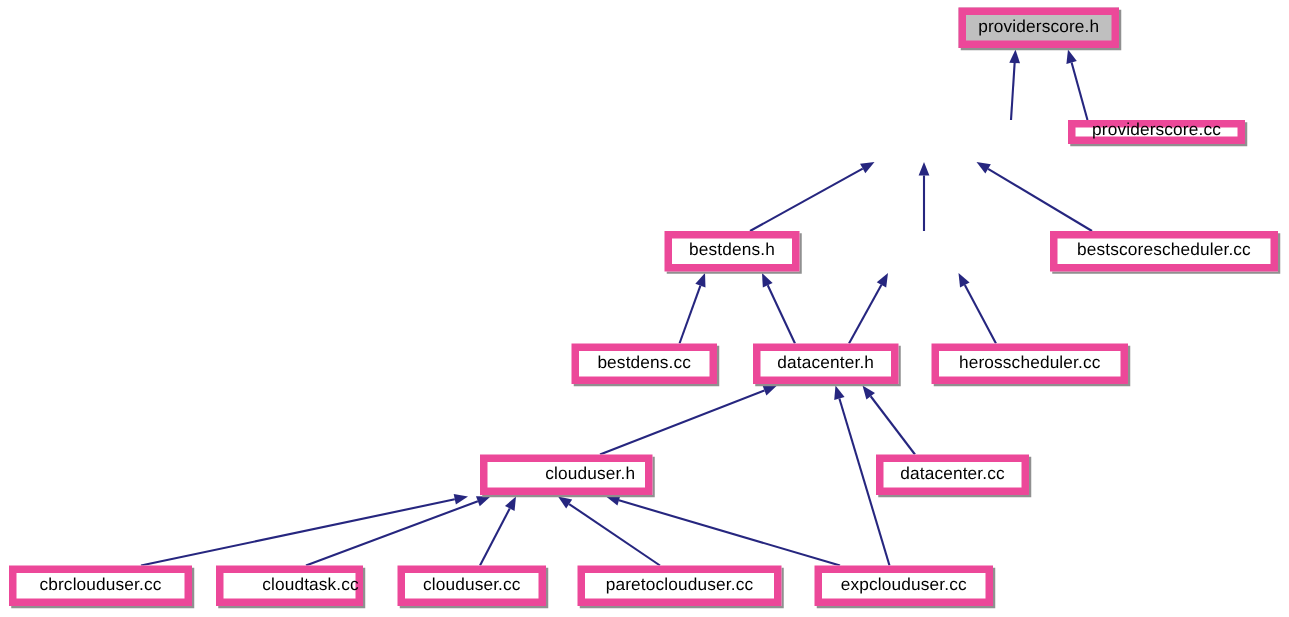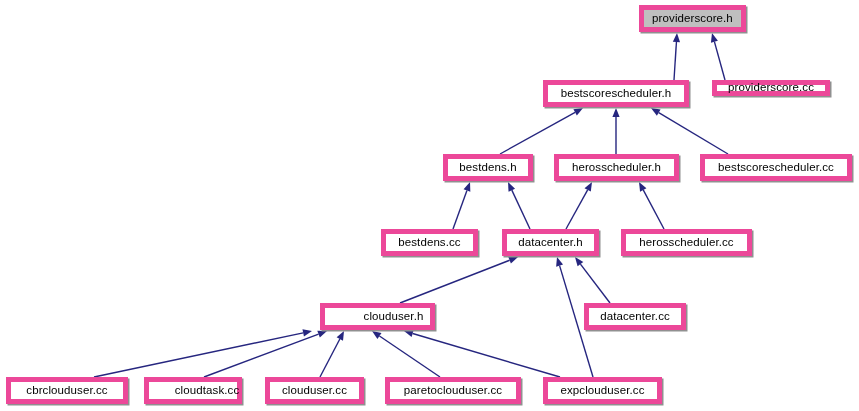--- a/index.html
+++ b/index.html
@@ -111,31 +111,25 @@
         <polygon points="372,331 381.47166444188684,333.0609640220772 377.4374369944165,339.0246045965986" fill="#26267f"></polygon>
       </g>
       <g>
         <line x1="560" y1="377" x2="412.63252511980414" y2="333.5454881763525" stroke="#26267f" stroke-width="1.4"></line>
         <polygon points="404,331 413.65072039034516,330.0924781284308 411.61432984926313,336.99849822427416" fill="#26267f"></polygon>
       </g>
     </svg>
 <div class="node highlight" style="left: 639px; top: 5px; width: 107px; height: 27px;">
       <span>providerscore.h</span>
     </div>
-    <div class="node" style="left: 543px; top: 80px; width: 146px; height: 27px;">
-      <span>bestscorescheduler.h</span>
-    </div>
     <div class="node" style="left: 712px; top: 80px; width: 118px; height: 16px;">
       <span>providerscore.cc</span>
     </div>
     <div class="node" style="left: 443px; top: 154px; width: 90px; height: 27px;">
       <span>bestdens.h</span>
-    </div>
-    <div class="node" style="left: 554px; top: 154px; width: 125px; height: 27px;">
-      <span>herosscheduler.h</span>
     </div>
     <div class="node" style="left: 700px; top: 154px; width: 152px; height: 27px;">
       <span>bestscorescheduler.cc</span>
     </div>
     <div class="node" style="left: 381px; top: 229px; width: 97px; height: 27px;">
       <span>bestdens.cc</span>
     </div>
     <div class="node" style="left: 502px; top: 229px; width: 97px; height: 27px;">
       <span>datacenter.h</span>
     </div>

